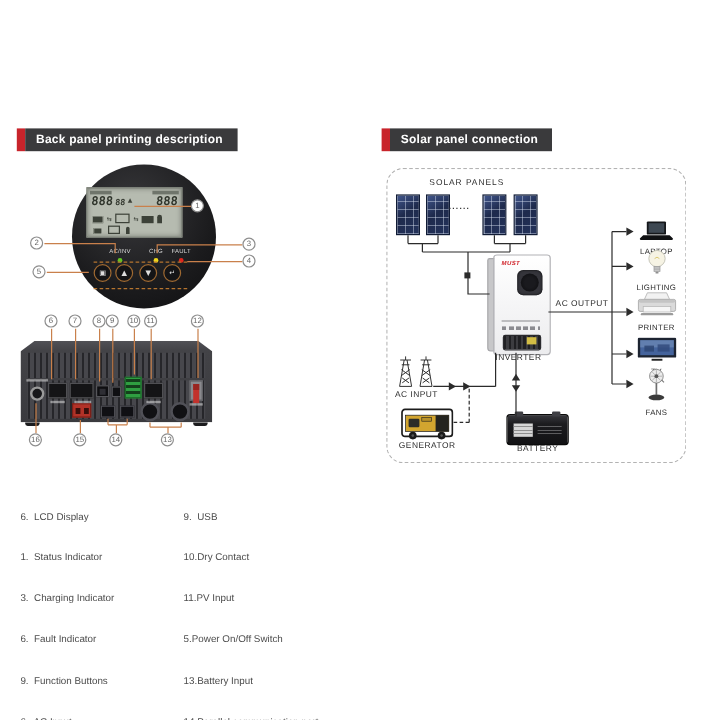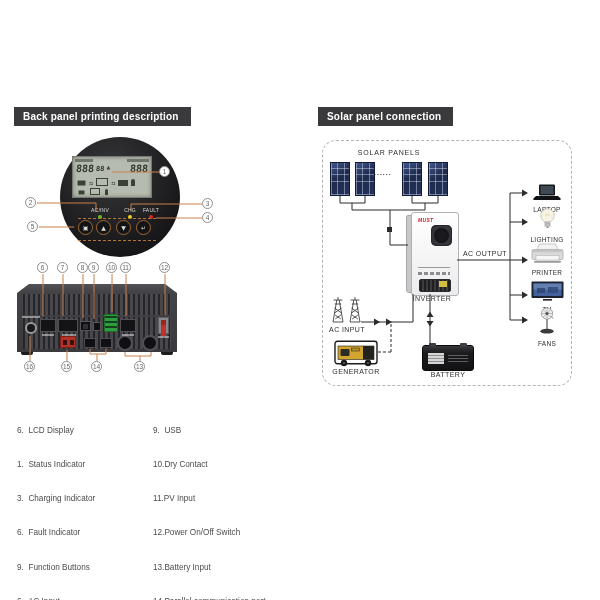--- a/index.html
+++ b/index.html
@@ -1,19 +1,19 @@
 <!DOCTYPE html>
 <html style="--accent_red: #c8242b; --bar_bg: #3a3a3c; --callout_line: #c9804b; --diagram_line: #2b2b2b; --ind_green: #63c421; --ind_yellow: #ecd51c; --ind_red: #e0261d; --solar_blue: #24335c;"><head>
 <meta charset="utf-8">
 <style>
   html,body{margin:0;padding:0;background:#fff;}
   .page{position:relative;width:600px;height:600px;background:#fff;overflow:hidden;
         font-family:"Liberation Sans",sans-serif;}
   
-  .sec-h{position:absolute;display:flex;height:19px;flex-direction:column;}
+  .sec-h{position:absolute;display:flex;height:19px;}
   .sec-h .red{width:7px;height:19px;background:var(--accent_red,#c8242b);}
   .sec-h .bar{height:19px;background:var(--bar_bg,#3a3a3c);color:#fff;font-weight:bold;
               font-size:10px;line-height:19px;padding:0 12px 0 9px;letter-spacing:.2px;white-space:nowrap;}
   
   .circle{position:absolute;left:60px;top:137px;width:120px;height:120px;border-radius:50%;
           background:radial-gradient(circle at 42% 30%,#38383b 0%,#1b1b1d 62%,#0e0e10 100%);}
   .lcd{position:absolute;left:72px;top:156px;width:78px;height:40px;background:#b6bbb0;
        border:1px solid #767b72;box-shadow:inset 0 0 4px rgba(0,0,0,.35);}
   .lcd .strip{position:absolute;height:3px;background:#6f756b;top:2px;}
   .seg-row{position:absolute;left:3px;right:3px;top:6px;display:flex;align-items:flex-start;
@@ -198,21 +198,21 @@
     <div>6.  Fault Indicator</div>
     <div>9.  Function Buttons</div>
     <div>6.  AC Input</div>
     
     
   </div>
   <div class="legend-col" style="left:153px;">
     <div>9.  USB</div>
     <div>10.Dry Contact</div>
     <div>11.PV Input</div>
-    <div>12.Power On/Off Switch</div>
+    <div>5.Power On/Off Switch</div>
     <div>13.Battery Input</div>
     <div>14.Parallel communication port</div>
     
     
   </div>
 
   <div class="sec-h" style="left:318px;top:107px;">
     <span class="red"></span>
     <span class="bar">Solar panel connection</span>
   </div>

